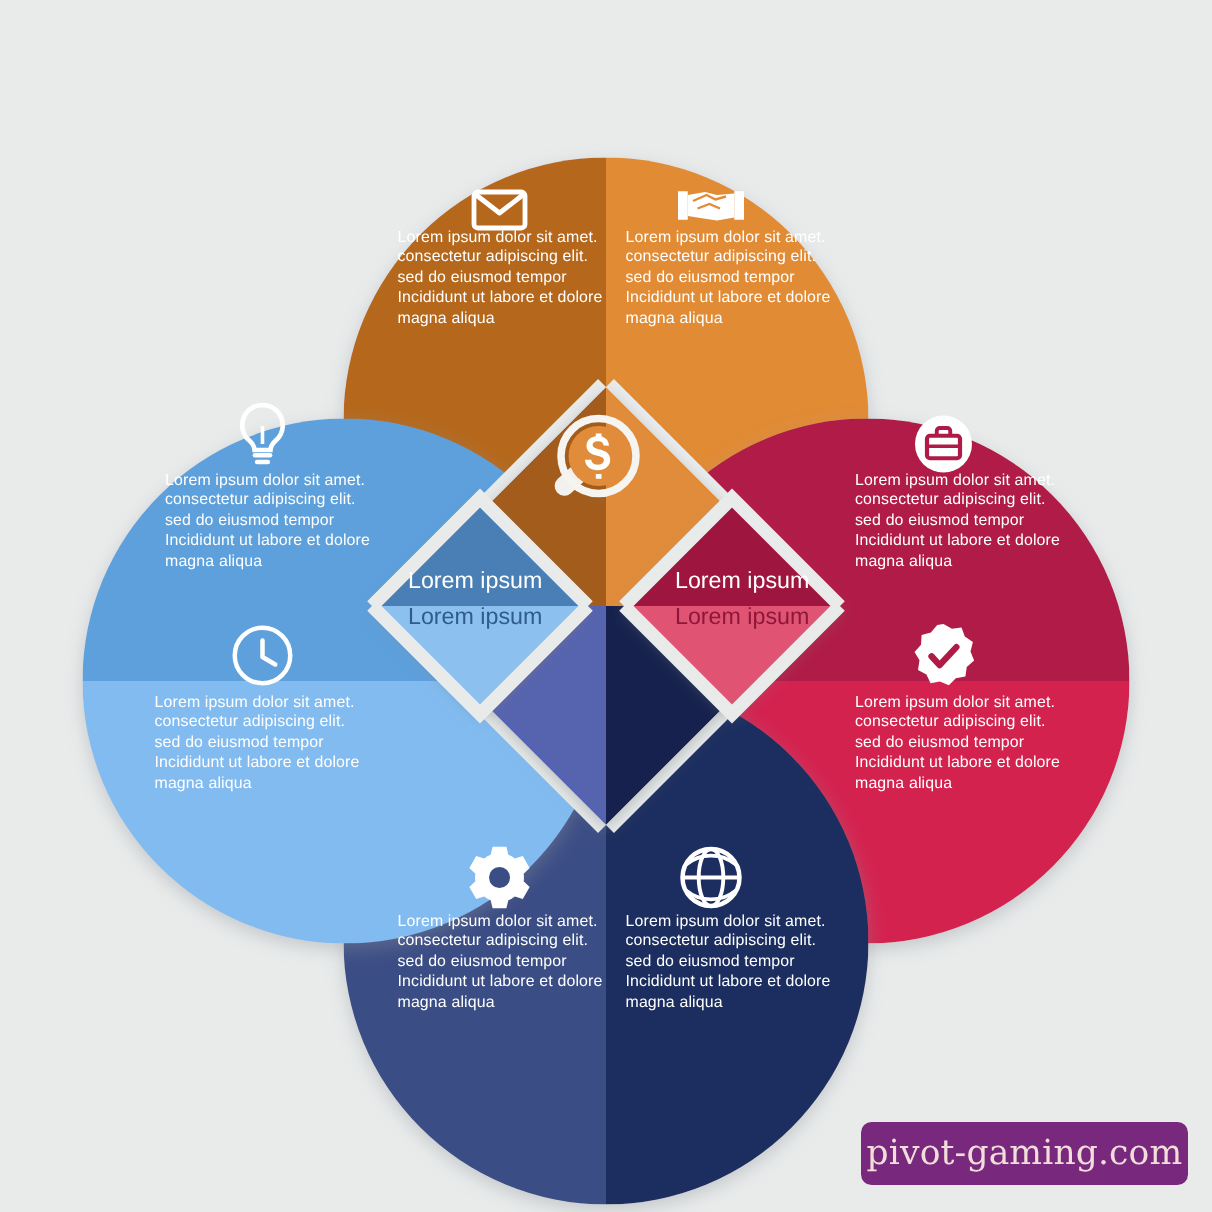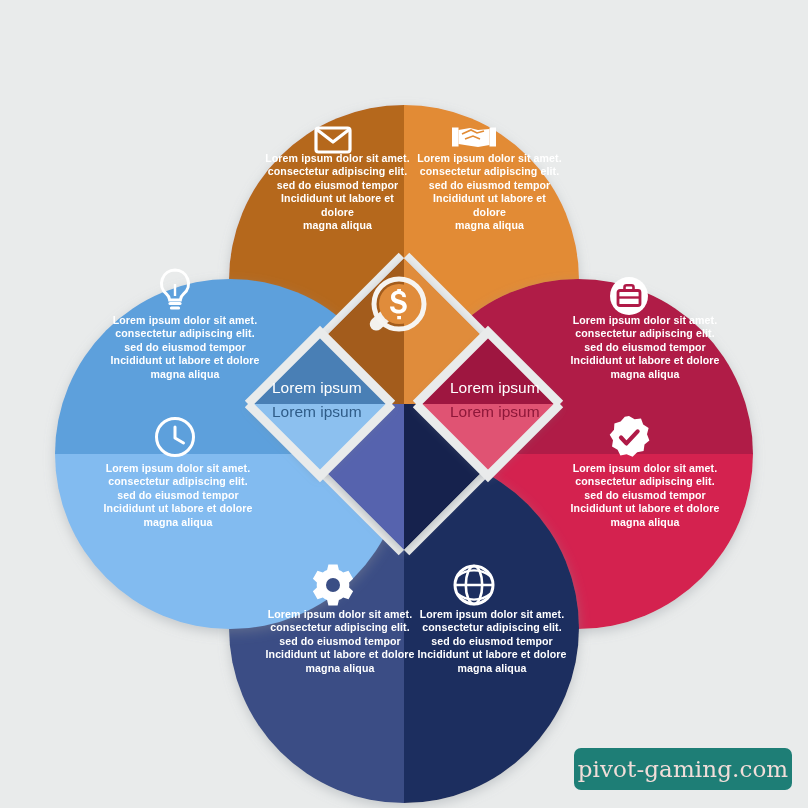--- a/index.html
+++ b/index.html
@@ -11,45 +11,44 @@
     position:relative;
   }
   #stage{position:absolute;inset:0;width:808px;height:808px;}
   .svg-root{position:absolute;left:0;top:0;}
 
   
   .seg-text{
     position:absolute;
     font-size:10.6px;
     line-height:13.4px;
-    font-weight:700;
+    font-weight:400;
     letter-spacing:.1px;
     white-space:pre-line;
     pointer-events:none;
-    text-align:center;
   }
   .seg-text.light{color:#ffffff;}
 
   .diamond-label{
     position:absolute;
     font-size:15.5px;
     font-weight:400;
     white-space:nowrap;
     pointer-events:none;
   }
   .dl-white{color:#ffffff;}
   .dl-blue{color:#2f5c88;}
   .dl-red{color:#8e1739;}
 
   
   #watermark{
     position:absolute;
     left:574px;top:748px;
     width:218px;height:42px;
-    background:#0f766e;
+    background:#701a75;
     border-radius:7px;
     display:flex;align-items:center;justify-content:center;
     opacity:.93;
   }
   #watermark .wm-text{
     color:#f2ddd8;
     font-size:23px;
     font-weight:400;
     letter-spacing:.1px;
     font-family:"DejaVu Serif", serif;

